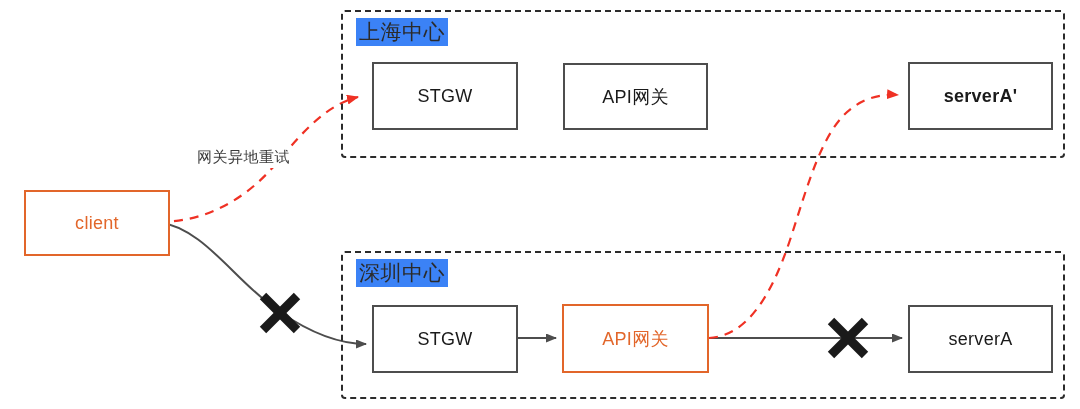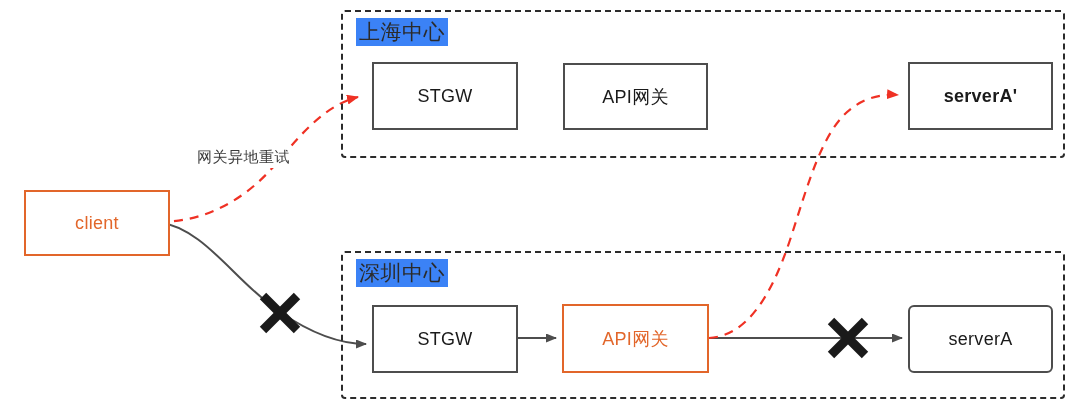--- a/index.html
+++ b/index.html
@@ -124,21 +124,21 @@
   <div class="region-label" style="left:356px; top:259px;text-align:right;">深圳中心</div>
 
   <div class="node" style="left:372px; top:305px; width:146px; height:68px;">
     <span>STGW</span>
   </div>
 
   <div class="node accent" style="left:562px; top:304px; width:147px; height:69px;">
     <span>API网关</span>
   </div>
 
-  <div class="node" style="left:908px; top:305px; width:145px; height:68px;border-radius:6px;">
+  <div class="node" style="left:908px; top:305px; width:145px; height:68px;">
     <span>serverA</span>
   </div>
 
   <div class="node accent" style="left:12px; top:190px; width:146px; height:66px;margin-left:12px;">
     <span>client</span>
   </div>
 
   <div class="edge-label" style="left:193px; top:147px;">网关异地重试</div>
 
 

